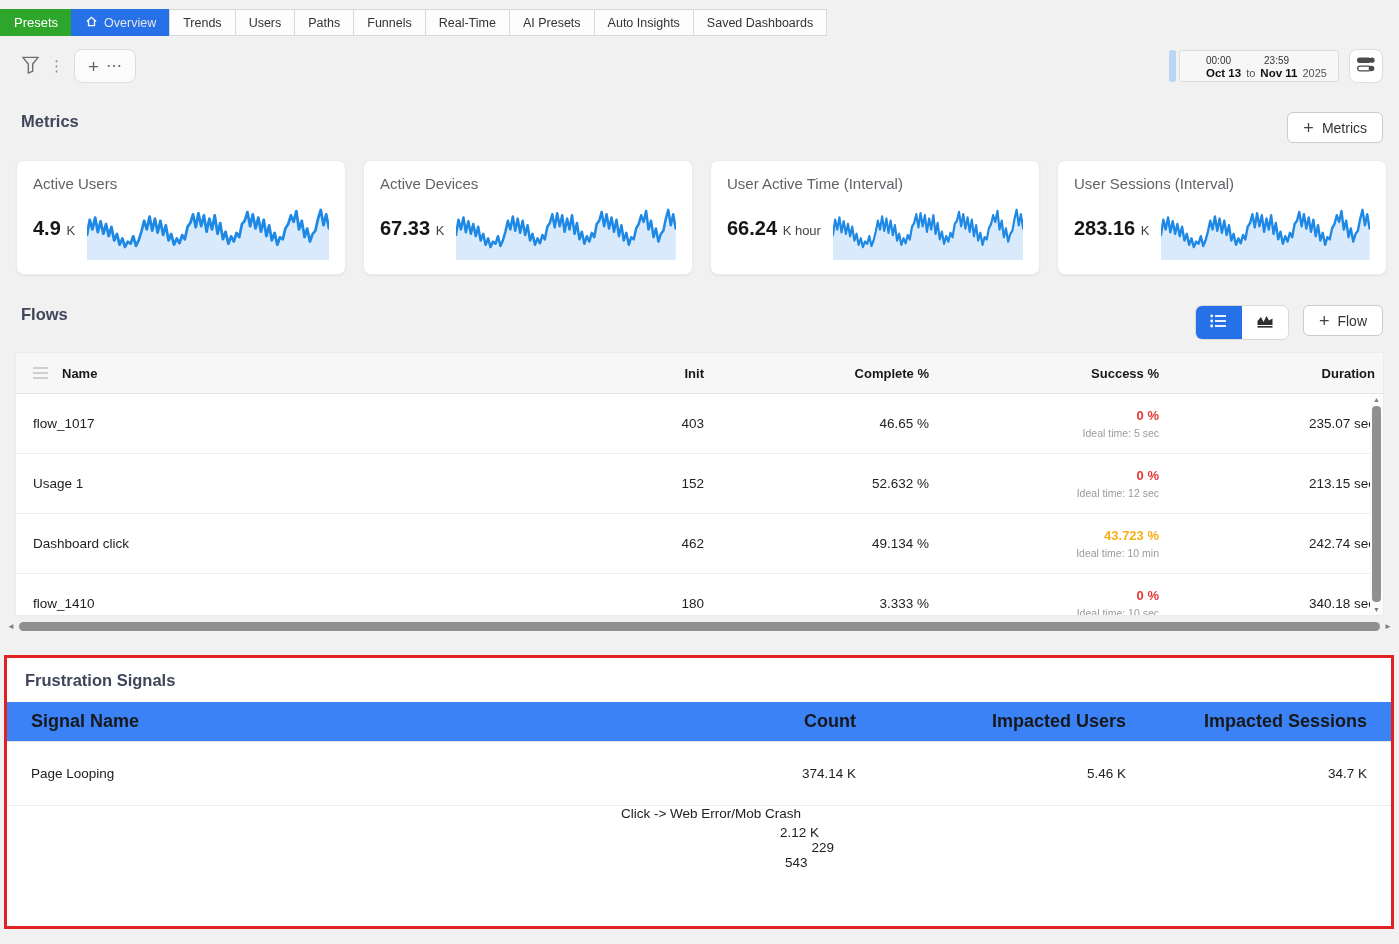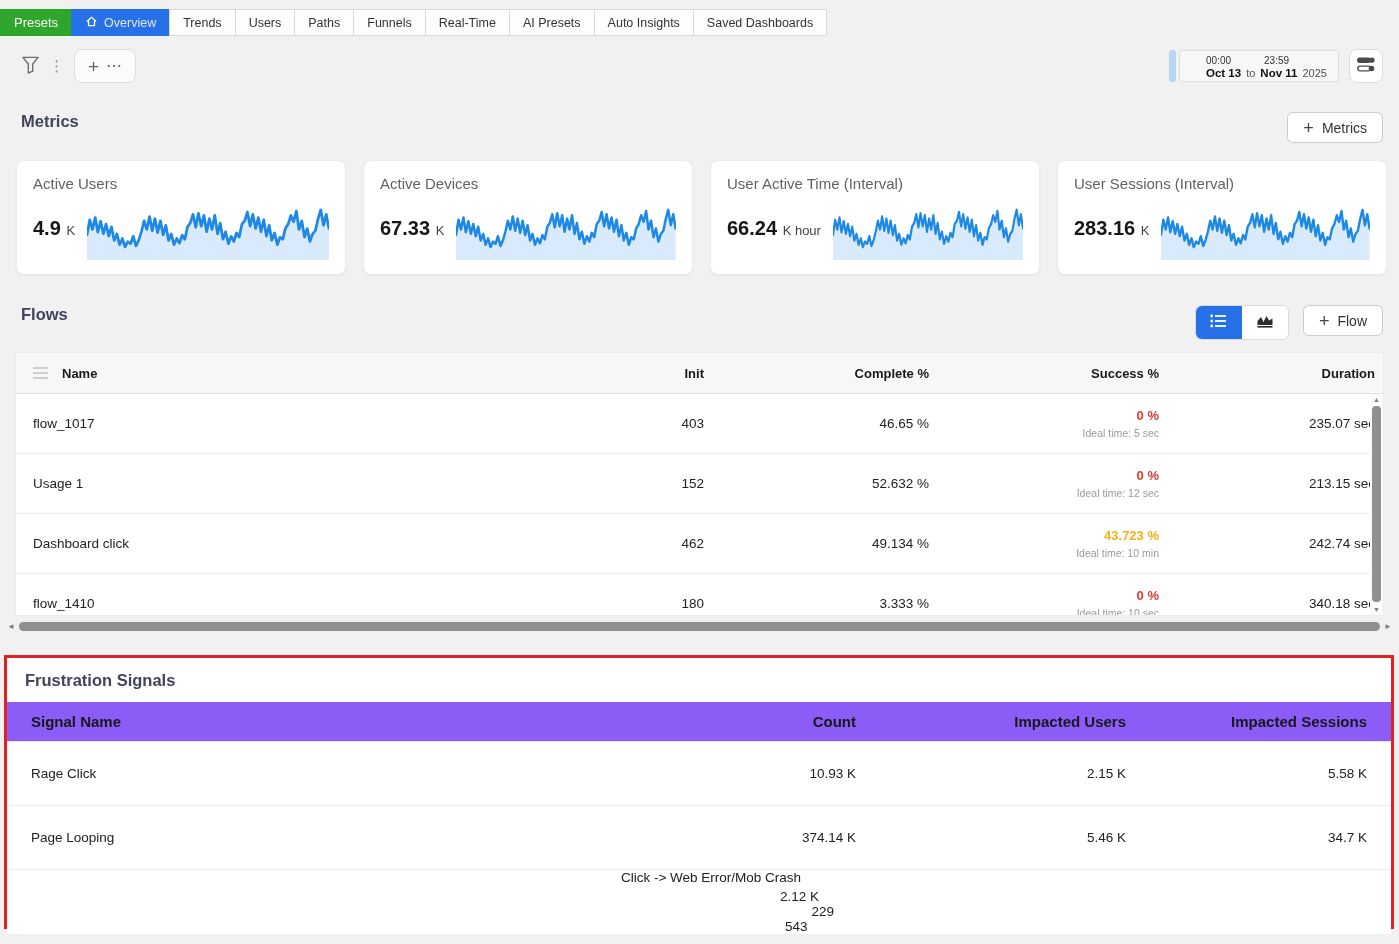--- a/index.html
+++ b/index.html
@@ -99,21 +99,21 @@
   .vspace { flex:1; }
   
   .hscroll { display:flex; align-items:center; margin:3px 6px 0 6px; height:14px; }
   .hscroll .arr { font-size:8px; color:#7d7d7d; cursor:pointer; width:10px; text-align:center; }
   .hthumb { flex:1; height:9px; background:#8f8f8f; border-radius:5px; margin:0 3px; cursor:pointer; }
   
   .frustration {
     margin:22px 5px 0 4px; border:3px solid #E12222; background:#fff; height:274px;
   }
   .fr-title { font-size:16.5px; font-weight:bold; color:#40455A; padding:13px 0 12px 18px; }
-  .fr-head { display:flex; align-items:center; height:40px; background:#8b5cf6; border-bottom:1px solid #e3e3e3; font-size:15px; font-weight:bold; color:#17181c; }
+  .fr-head { display:flex; align-items:center; height:40px; background:#3b82f6; border-bottom:1px solid #e3e3e3; font-size:18px; font-weight:bold; color:#17181c; }
   .fr-row  { display:flex; align-items:center; height:64px; border-bottom:1px solid #ececec; font-size:13.5px; color:#222; background:#fff; cursor:pointer; }
   .fr-row:last-child { border-bottom:none;flex-direction:column; }
   .fc-name { flex:1; padding-left:24px; }
   .fc-count { width:240px; text-align:right; }
   .fc-users { width:270px; text-align:right; }
   .fc-sess  { width:265px; text-align:right; padding-right:24px; }
 </style>
 </head>
 <body>
 
@@ -353,26 +353,20 @@
 <div class="frustration">
   <div class="fr-title">Frustration Signals</div>
   <div class="fr-head">
     <div class="fc-name">Signal Name</div>
     <div class="fc-count">Count</div>
     <div class="fc-users">Impacted Users</div>
     <div class="fc-sess">Impacted Sessions</div>
   </div>
 
   <div class="fr-row">
-    <div class="fc-name">Rage Click</div>
-    <div class="fc-count">10.93 K</div>
-    <div class="fc-users">2.15 K</div>
-    <div class="fc-sess">5.58 K</div>
-  </div>
-  <div class="fr-row">
     <div class="fc-name">Page Looping</div>
     <div class="fc-count">374.14 K</div>
     <div class="fc-users">5.46 K</div>
     <div class="fc-sess">34.7 K</div>
   </div>
   <div class="fr-row">
     <div class="fc-name">Click -&gt; Web Error/Mob Crash</div>
     <div class="fc-count">2.12 K</div>
     <div class="fc-users">229</div>
     <div class="fc-sess">543</div>

